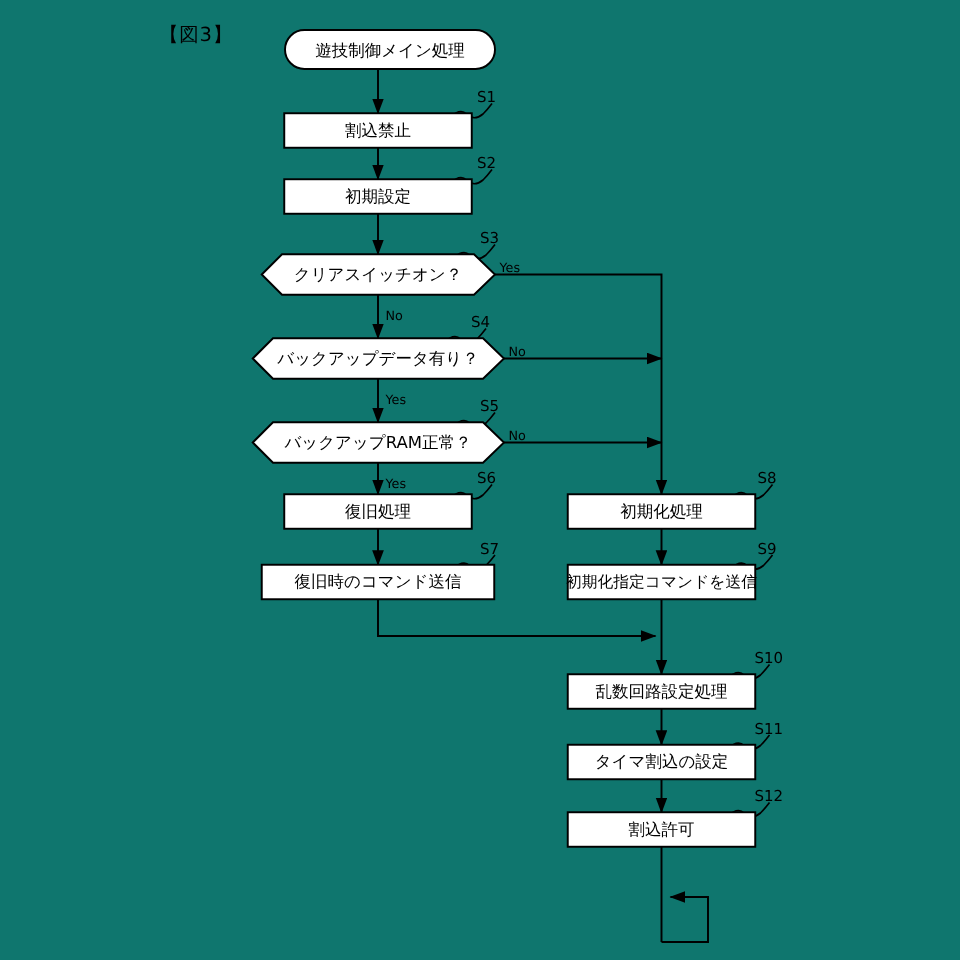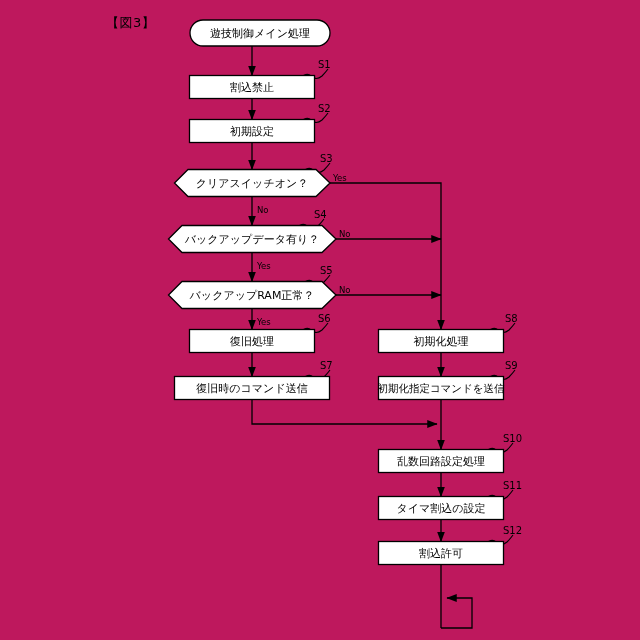--- a/index.html
+++ b/index.html
@@ -4,21 +4,21 @@
 <style>
   html, body {
     margin: 0;
     padding: 0;
     background: #ffffff;
   }
   #page {
     position: relative;
     width: 640px;
     height: 640px;
-    background: #be185d;
+    background: #0f766e;
     font-family: "DejaVu Sans", "Liberation Sans", sans-serif;
     overflow: hidden;
   }
   #figure-label {
     position: absolute;
     left: 106px;
     top: 14px;
     font-size: 13px;
     color: #000;
     letter-spacing: 0.5px;

